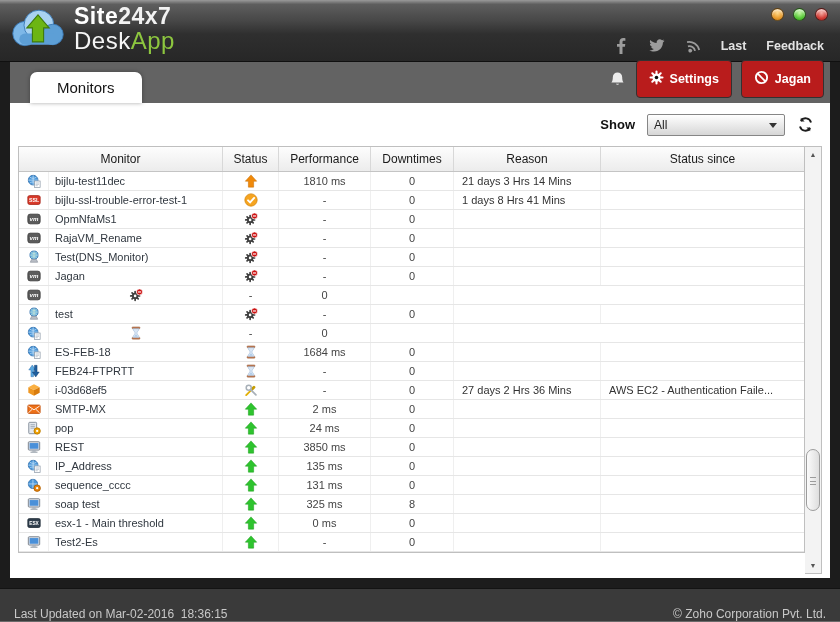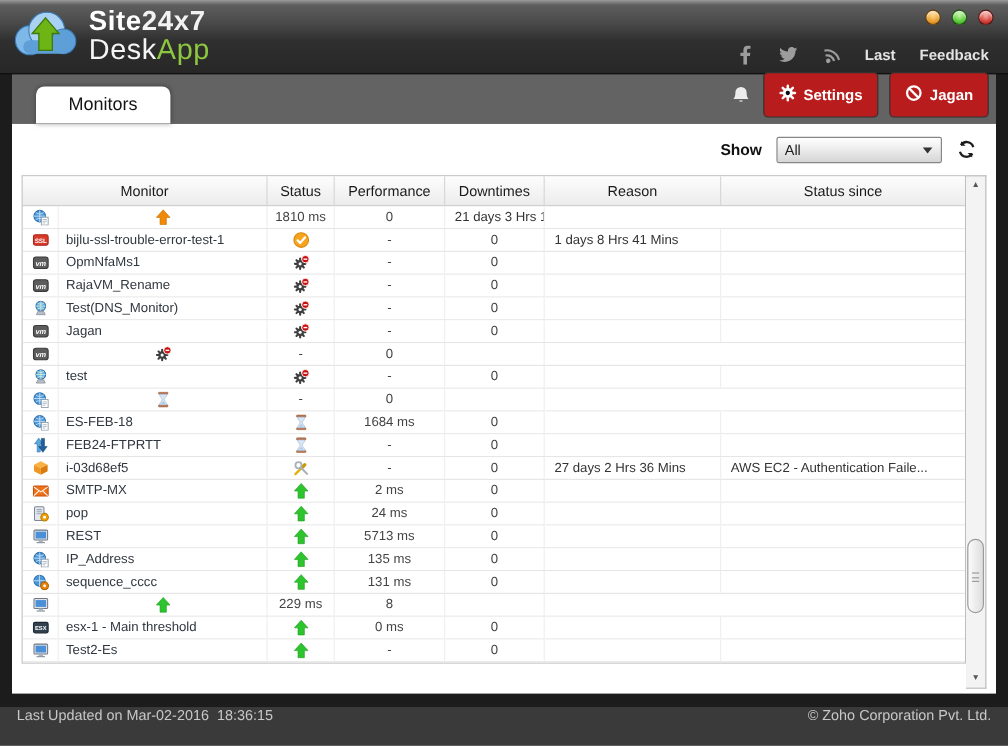--- a/index.html
+++ b/index.html
@@ -77,21 +77,21 @@
     justify-content:center; font-size:7px; color:#555; cursor:pointer; }
   .sb-btn.up { top:0; } .sb-btn.down { bottom:0; }
   .sb-thumb { position:absolute; left:1px; right:1px; top:302px; height:62px; border-radius:7px;
     background:linear-gradient(90deg,#fbfbfb,#dedede); border:1px solid #9c9c9c; cursor:grab; }
   .sb-grip { position:absolute; left:3px; right:3px; top:27px; height:8px;
     border-top:1px solid #9c9c9c; border-bottom:1px solid #9c9c9c; }
   .sb-grip::after { content:""; position:absolute; left:0; right:0; top:3px; border-top:1px solid #9c9c9c; }
 
   
   .footer { height:34px; background:#3a3a3a; border-top:1px solid #131313;
-    border-bottom:1px solid #6a6a6a; display:flex; align-items:flex-start;
+    border-bottom:1px solid #6a6a6a; display:flex; align-items:flex-end;
     justify-content:space-between; padding:0 14px; }
   .footer span { color:#c8c8c8; font-size:12px; white-space:pre; }
 </style>
 </head>
 <body>
 
 <div class="titlebar">
   <div class="brand">
     <span>
       <svg width="56" height="44" viewBox="0 0 60 46">
@@ -209,20 +209,21 @@
       <div id="tbody">
           <div class="trow">
             <div class="td c-icon">
               <svg viewBox="0 0 16 16" xmlns="http://www.w3.org/2000/svg">
                 <circle cx="7" cy="7" r="5.5" fill="#4a97d9" stroke="#2f6fae"></circle>
                 <path d="M1.5 7h11M7 1.5v11M3.2 3.6c2.3 1.8 5.3 1.8 7.6 0M3.2 10.4c2.3-1.8 5.3-1.8 7.6 0" stroke="#cfe6fa" stroke-width=".8" fill="none"></path>
                 <rect x="8.5" y="8" width="6.5" height="7.5" fill="#fff" stroke="#8a97a5" stroke-width=".8"></rect>
                 <path d="M9.7 10.2h4M9.7 11.8h4M9.7 13.4h2.6" stroke="#a7b3c0" stroke-width=".8"></path>
               </svg>
             </div>
+            <div class="td c-name">bijlu-test11dec</div>
             <div class="td c-status">
               <svg viewBox="0 0 16 16" xmlns="http://www.w3.org/2000/svg">
                 <path d="M8 1 L14.5 8.2 H11 V15 H5 V8.2 H1.5 Z" fill="#f0890a" stroke="#c96f00" stroke-width="0.6"></path>
               </svg>
             </div>
             <div class="td c-perf">1810 ms</div>
             <div class="td c-down">0</div>
             <div class="td c-since">21 days 3 Hrs 14 Mins</div>
             <div class="td c-reason"></div>
           </div>
@@ -567,21 +568,21 @@
                 <rect x="6" y="11.5" width="4" height="1.8" fill="#aab2bc"></rect>
                 <rect x="4" y="13.3" width="8" height="1.2" fill="#8f98a3"></rect>
               </svg>
             </div>
             <div class="td c-name">REST</div>
             <div class="td c-status">
               <svg viewBox="0 0 16 16" xmlns="http://www.w3.org/2000/svg">
                 <path d="M8 1 L14.5 8.2 H11 V15 H5 V8.2 H1.5 Z" fill="#2ec42e" stroke="#1d9e1d" stroke-width="0.6"></path>
               </svg>
             </div>
-            <div class="td c-perf">5713 ms</div>
+            <div class="td c-perf">3850 ms</div>
             <div class="td c-down">0</div>
             <div class="td c-since"></div>
             <div class="td c-reason"></div>
           </div>
           <div class="trow">
             <div class="td c-icon">
               <svg viewBox="0 0 16 16" xmlns="http://www.w3.org/2000/svg">
                 <circle cx="7" cy="7" r="5.5" fill="#4a97d9" stroke="#2f6fae"></circle>
                 <path d="M1.5 7h11M7 1.5v11M3.2 3.6c2.3 1.8 5.3 1.8 7.6 0M3.2 10.4c2.3-1.8 5.3-1.8 7.6 0" stroke="#cfe6fa" stroke-width=".8" fill="none"></path>
                 <rect x="8.5" y="8" width="6.5" height="7.5" fill="#fff" stroke="#8a97a5" stroke-width=".8"></rect>
@@ -621,26 +622,27 @@
           </div>
           <div class="trow">
             <div class="td c-icon">
               <svg viewBox="0 0 16 16" xmlns="http://www.w3.org/2000/svg">
                 <rect x="1.5" y="2" width="13" height="9.5" rx="1" fill="#dfe3e8" stroke="#6f7884"></rect>
                 <rect x="3" y="3.5" width="10" height="6.5" fill="#4a90d9"></rect>
                 <rect x="6" y="11.5" width="4" height="1.8" fill="#aab2bc"></rect>
                 <rect x="4" y="13.3" width="8" height="1.2" fill="#8f98a3"></rect>
               </svg>
             </div>
-            <div class="td c-status">
-              <svg viewBox="0 0 16 16" xmlns="http://www.w3.org/2000/svg">
-                <path d="M8 1 L14.5 8.2 H11 V15 H5 V8.2 H1.5 Z" fill="#2ec42e" stroke="#1d9e1d" stroke-width="0.6"></path>
-              </svg>
-            </div>
-            <div class="td c-perf">229 ms</div>
+            <div class="td c-name">soap test</div>
+            <div class="td c-status">
+              <svg viewBox="0 0 16 16" xmlns="http://www.w3.org/2000/svg">
+                <path d="M8 1 L14.5 8.2 H11 V15 H5 V8.2 H1.5 Z" fill="#2ec42e" stroke="#1d9e1d" stroke-width="0.6"></path>
+              </svg>
+            </div>
+            <div class="td c-perf">325 ms</div>
             <div class="td c-down">8</div>
             <div class="td c-since"></div>
             <div class="td c-reason"></div>
           </div>
           <div class="trow">
             <div class="td c-icon">
               <svg viewBox="0 0 16 16" xmlns="http://www.w3.org/2000/svg">
                 <rect x="1" y="3" width="14" height="10" rx="1.5" fill="#31404f" stroke="#1d2935"></rect>
                 <text x="8" y="10.4" font-size="5.5" font-weight="bold" fill="#fff" text-anchor="middle" font-family="sans-serif">ESX</text>
               </svg>

